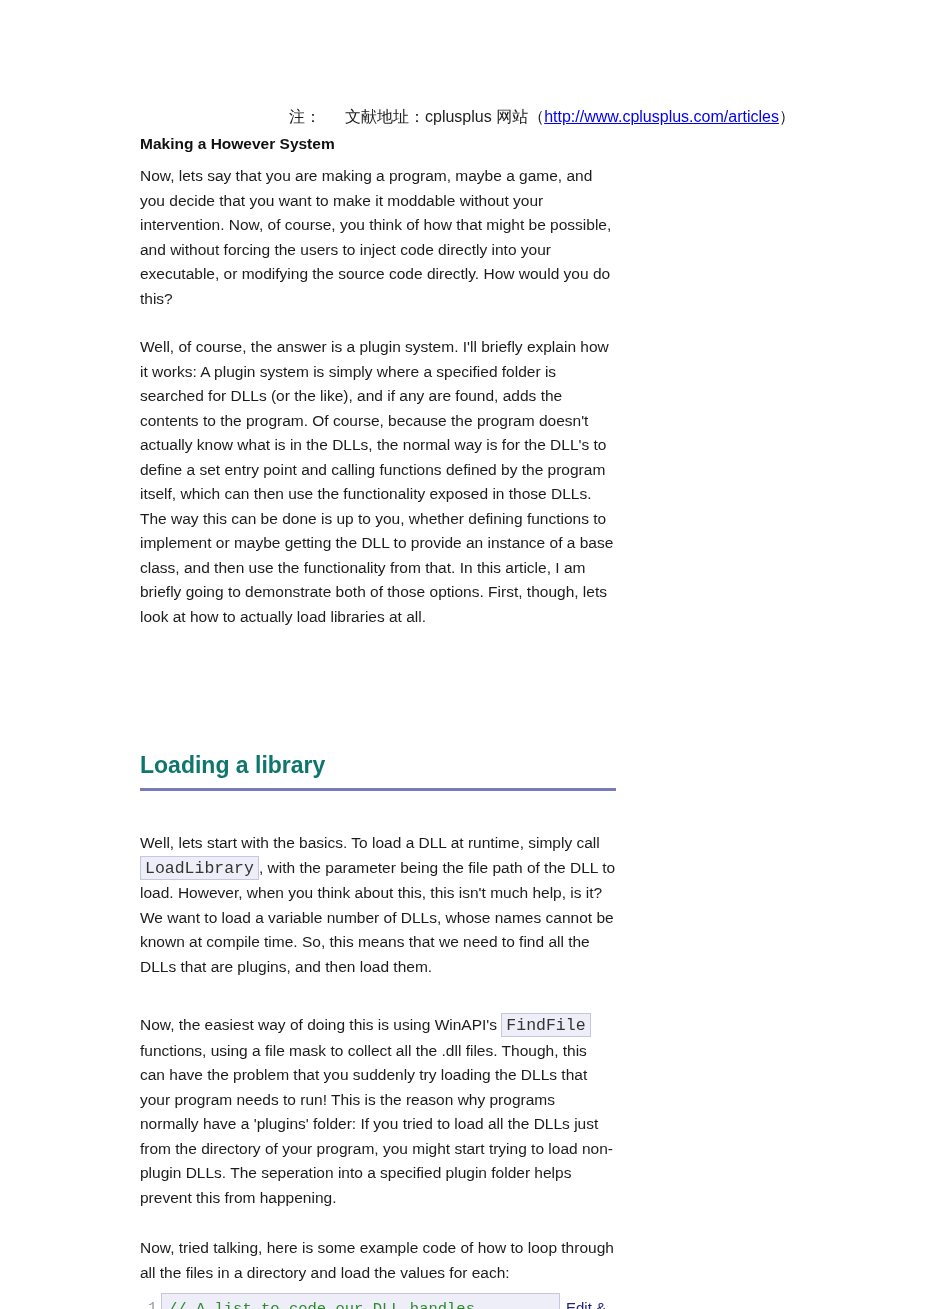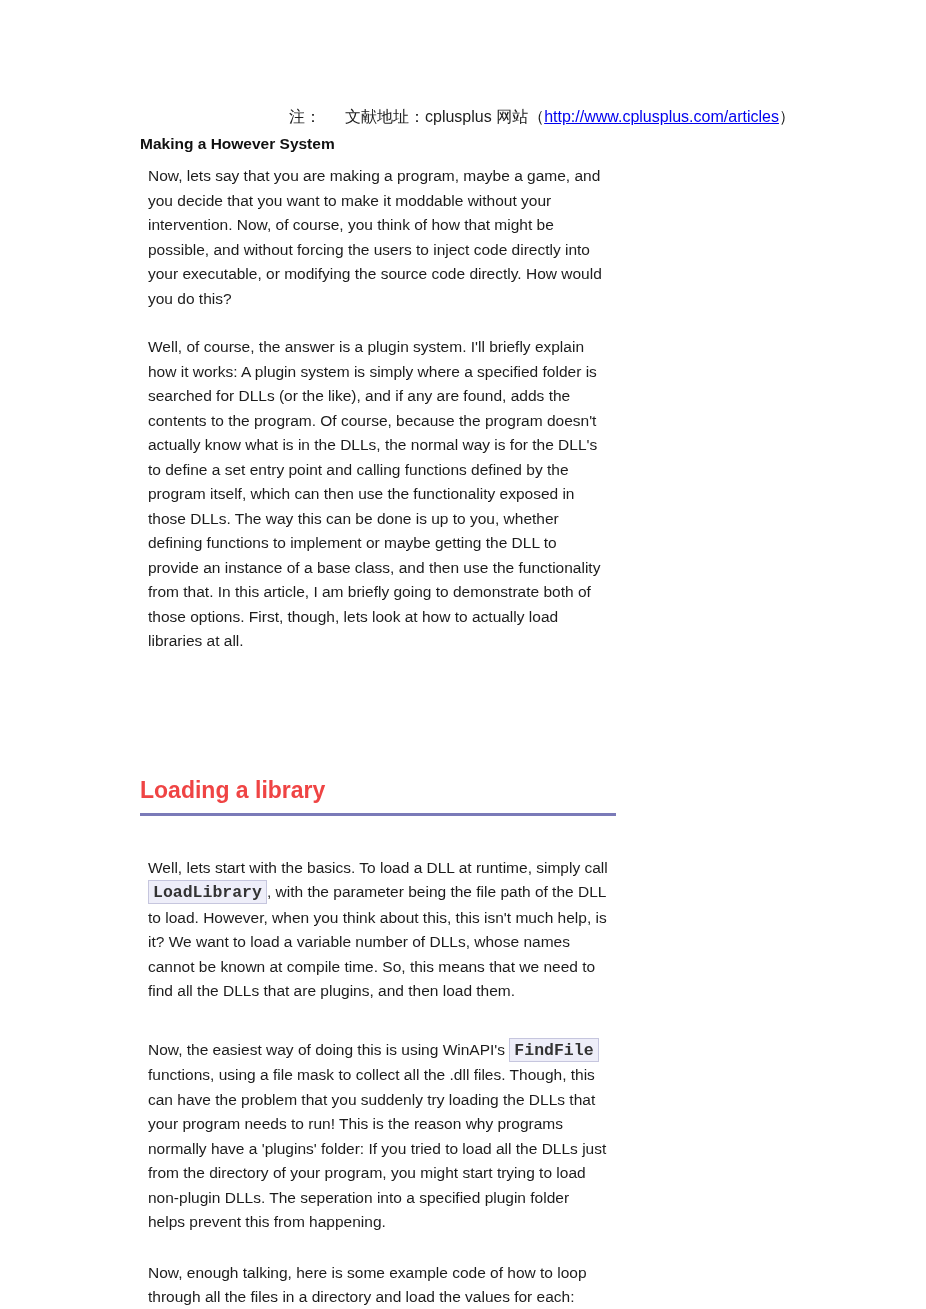--- a/index.html
+++ b/index.html
@@ -36,45 +36,44 @@
     text-decoration:underline;
     cursor:pointer;
   }
   .sub-heading{
     font-size:15.5px;
     font-weight:bold;
     line-height:24px;
     margin:2px 0 0 0;
     color:#111;
   }
-  .body-para{margin:8px;}
+  .body-para{margin:0;}
   .p-intro-1{margin-top:8px;}
   .p-intro-2{margin-top:24px;}
   .section-title{
     font-size:23px;
     font-weight:bold;
     line-height:28px;
-    color:#ef4444;
+    color:#0f766e;
     margin:122px 0 0 0;
     padding-bottom:9px;
     border-bottom:3px solid var(--rule-color);
   }
   .p-sec-1{margin-top:40px;}
   .p-sec-2{margin-top:34px;}
   .p-sec-3{margin-top:26px;}
   .seg-italic{}
   .seg-code{
     font-family:"Liberation Mono",monospace;
     font-size:16.5px;
     background:var(--code-bg);
     border:1px solid var(--code-border);
     padding:2px 4px 1px 4px;
     color:#333333;
     white-space:nowrap;
-    font-weight:bold;
   }
   .code-row{
     margin-top:8px;
     display:flex;
     align-items:flex-start;
   }
   .code-gutter{
     flex:0 0 17px;
     text-align:right;
     padding:4px 4px 4px 0;
@@ -120,21 +119,21 @@
   <p class="body-para p-intro-1"><span class="seg-normal">Now, lets say that you are making a program, maybe a game, and you decide that you want to make it moddable without your intervention. Now, of course, you think of how that might be possible, and without forcing the users to inject code directly into your executable, or modifying the source code directly. How would you do this?</span></p>
 
   <p class="body-para p-intro-2"><span class="seg-normal">Well, of course, the answer is a plugin system. I'll briefly explain how it works: A plugin system is simply where a specified folder is searched for DLLs (or the like), and if any are found, adds the contents to the program. Of course, because the program doesn't actually know what is </span><span class="seg-italic">in</span><span class="seg-normal"> the DLLs, the normal way is for the DLL's to define a set entry point and calling functions defined by the program itself, which can then use the functionality exposed in those DLLs. The way this can be done is up to you, whether defining functions to implement or maybe getting the DLL to provide an instance of a base class, and then use the functionality from that. In this article, I am briefly going to demonstrate both of those options. First, though, lets look at how to actually </span><span class="seg-italic">load</span><span class="seg-normal"> libraries at all.</span></p>
 
   <h1 class="section-title">Loading a library</h1>
 
   <p class="body-para p-sec-1"><span class="seg-normal">Well, lets start with the basics. To load a DLL at runtime, simply call </span><span class="seg-code">LoadLibrary</span><span class="seg-normal">, with the parameter being the file path of the DLL to load. However, when you think about this, this isn't much help, is it? We want to load a </span><span class="seg-italic">variable number</span><span class="seg-normal"> of DLLs, whose names </span><span class="seg-italic">cannot be known at compile time</span><span class="seg-normal">. So, this means that we need to find all the DLLs that are plugins, and then load them.</span></p>
 
   <p class="body-para p-sec-2"><span class="seg-normal">Now, the easiest way of doing this is using WinAPI's </span><span class="seg-code">FindFile</span><span class="seg-normal"> functions, using a file mask to collect all the .dll files. Though, this can have the problem that you suddenly try loading the DLLs that your program needs to run! This is the reason why programs normally have a 'plugins' folder: If you tried to load all the DLLs just from the directory of your program, you might start trying to load non-plugin DLLs. The seperation into a specified plugin folder helps prevent this from happening.</span></p>
 
-  <p class="body-para p-sec-3"><span class="seg-normal">Now, enough talking, here is some example code of how to loop through all the files in a directory and load the values for each:</span></p>
+  <p class="body-para p-sec-3"><span class="seg-normal">Now, tried talking, here is some example code of how to loop through all the files in a directory and load the values for each:</span></p>
 
   <div class="code-row">
     <div class="code-gutter">
         <div class="line-num">1</div>
         <div class="line-num">2</div>
         <div class="line-num">3</div>
       </div>
     <div class="code-area"><div class="code-line comment">// A list to code our DLL handles</div></div>
     <a class="code-action">Edit &amp; Run</a>
   </div>

